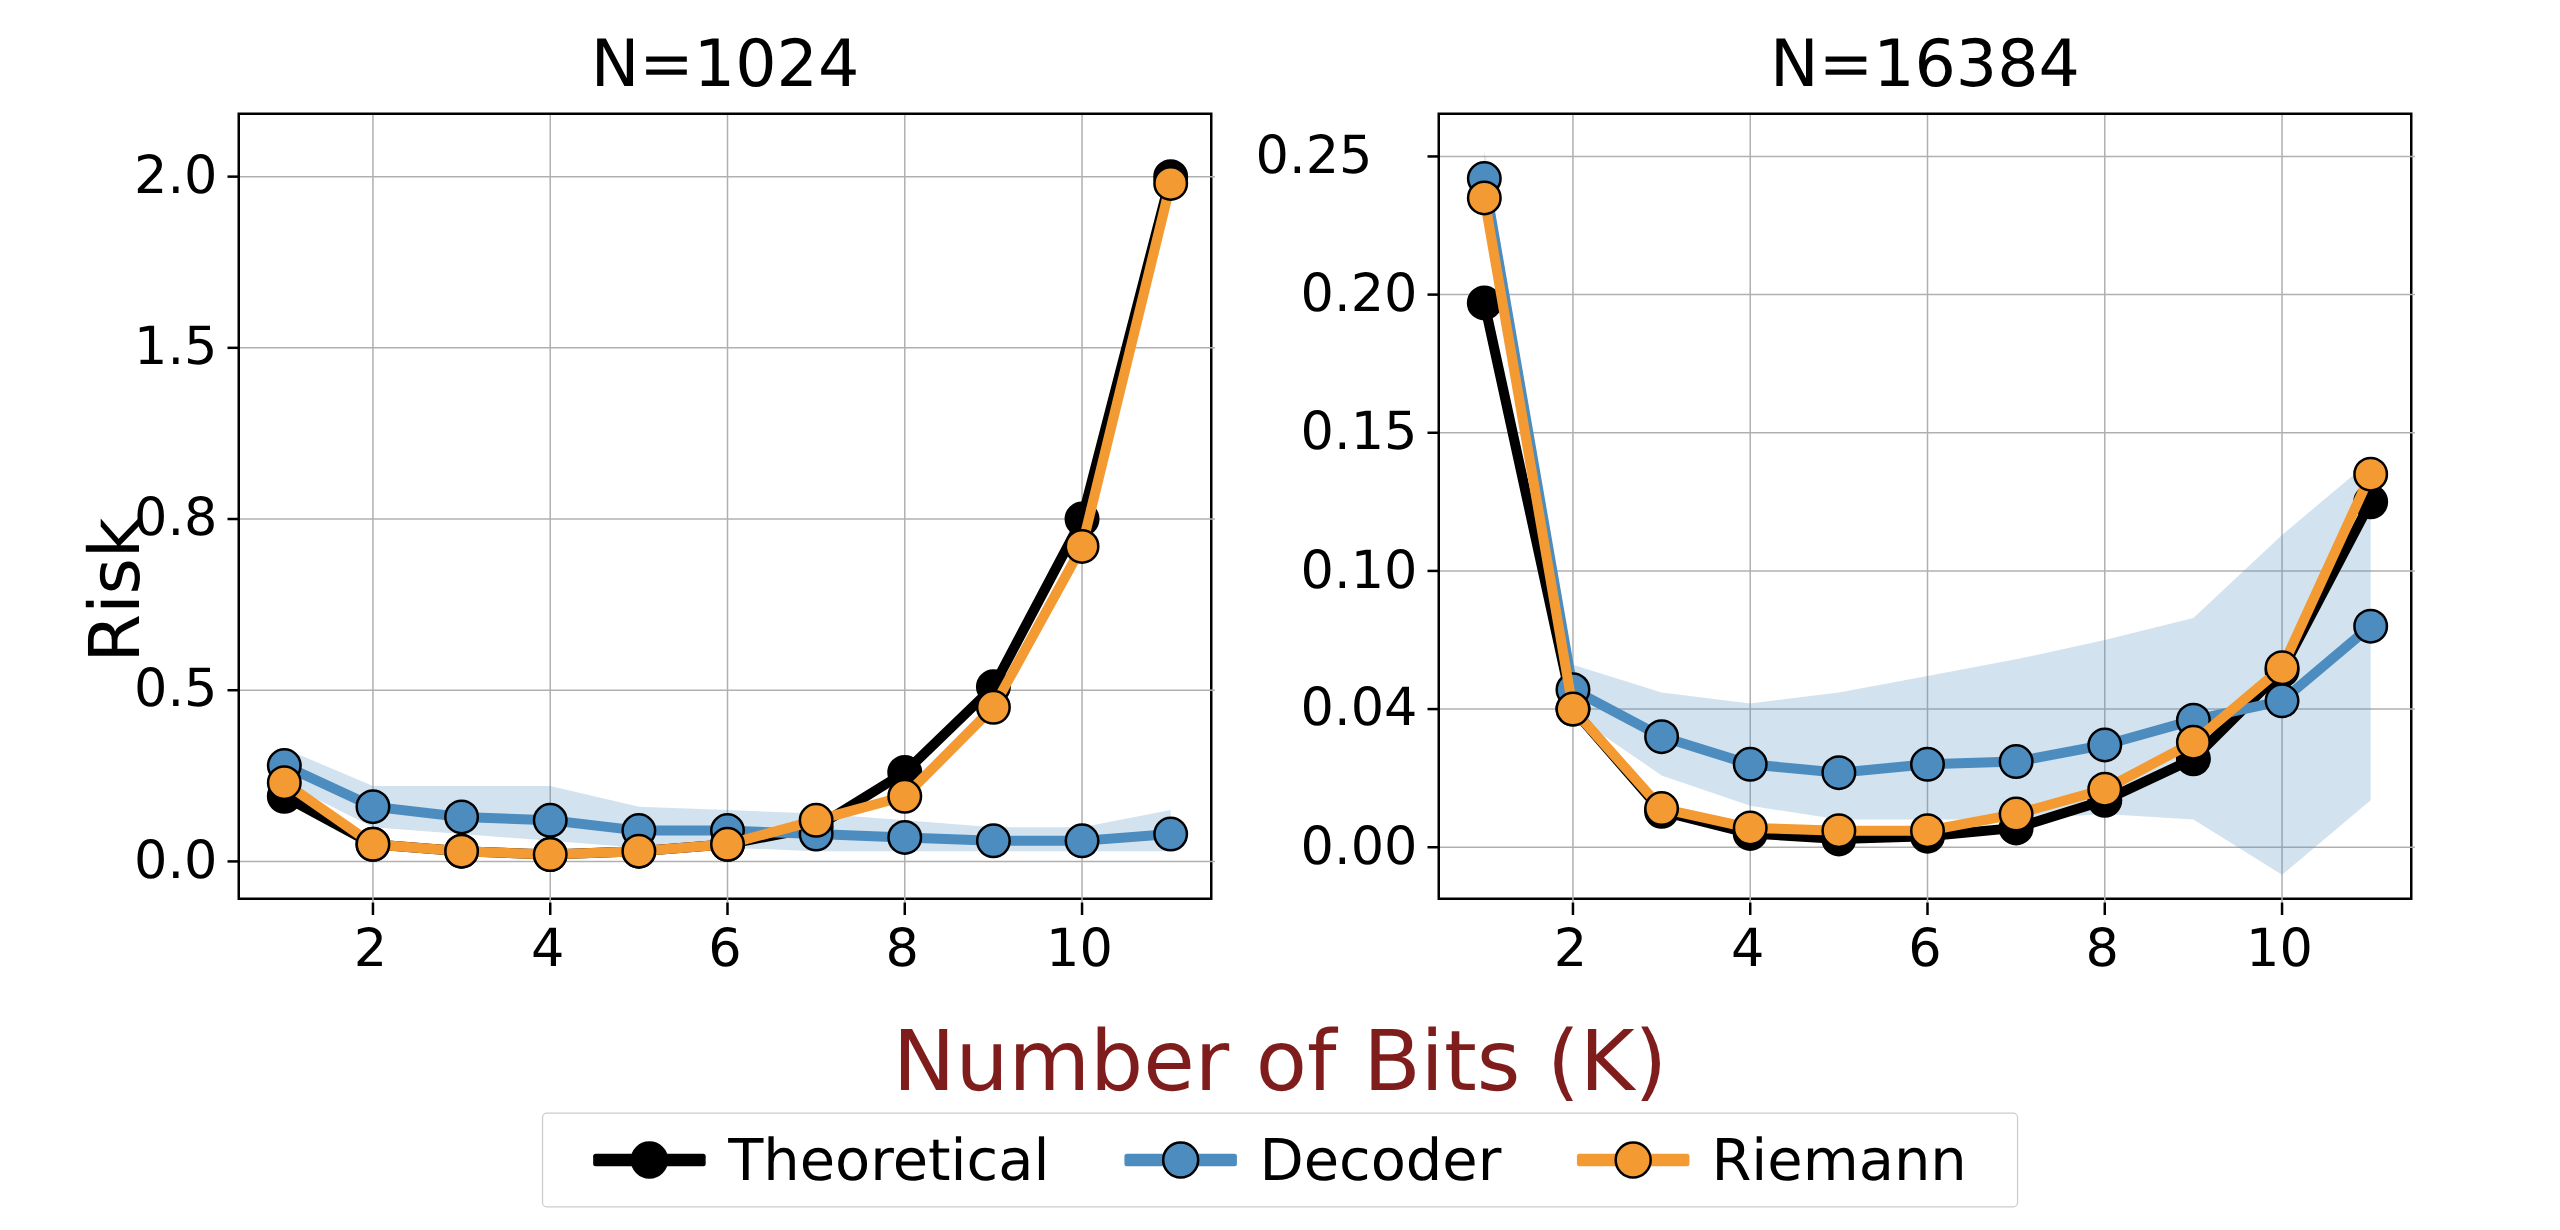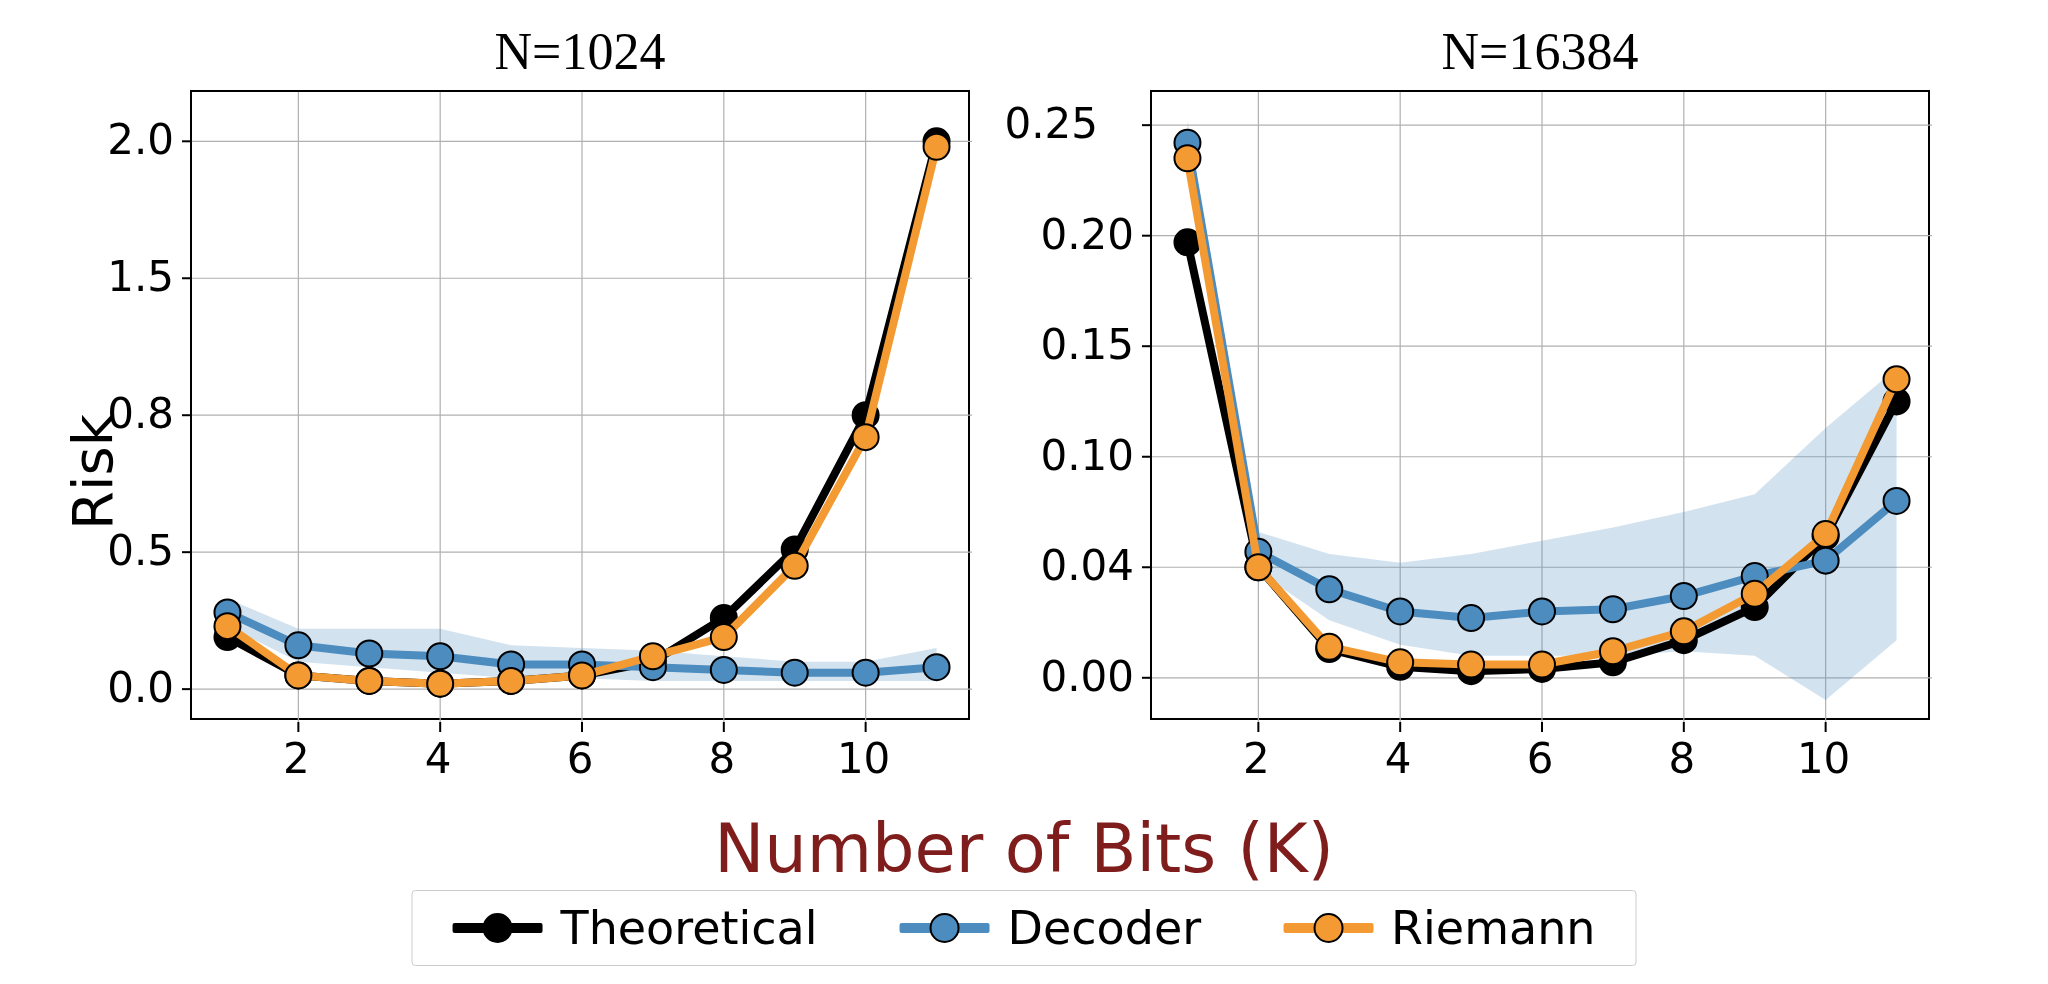--- a/index.html
+++ b/index.html
@@ -20,21 +20,20 @@
     border: 2px solid #000;
     box-sizing: border-box;
   }
   .title {
     position: absolute;
     text-align: center;
     font-size: 52px;
     color: #000;
     font-weight: 400;
     white-space: nowrap;
-    font-family: Liberation Serif, serif;
   }
   .ylabel {
     position: absolute;
     font-size: 56px;
     color: #000;
     transform: rotate(-90deg);
     transform-origin: left top;
     white-space: nowrap;
   }
   .xlabel {
@@ -53,21 +52,21 @@
   .ytick { text-align: right; }
   .xtick { text-align: center; transform: translateX(-50%); }
   .legend {
     position: absolute;
     border: 1.5px solid #cccccc;
     border-radius: 4px;
     background: #fff;
     display: flex;
     flex-direction: row;
     align-items: center;
-    gap: 82px;
+    gap: 60px;
     padding: 10px 40px;
     font-size: 46px;
   }
   .legend .entry {
     display: flex;
     align-items: center;
     gap: 18px;
   }
   .legend .swatch {
     position: relative;

